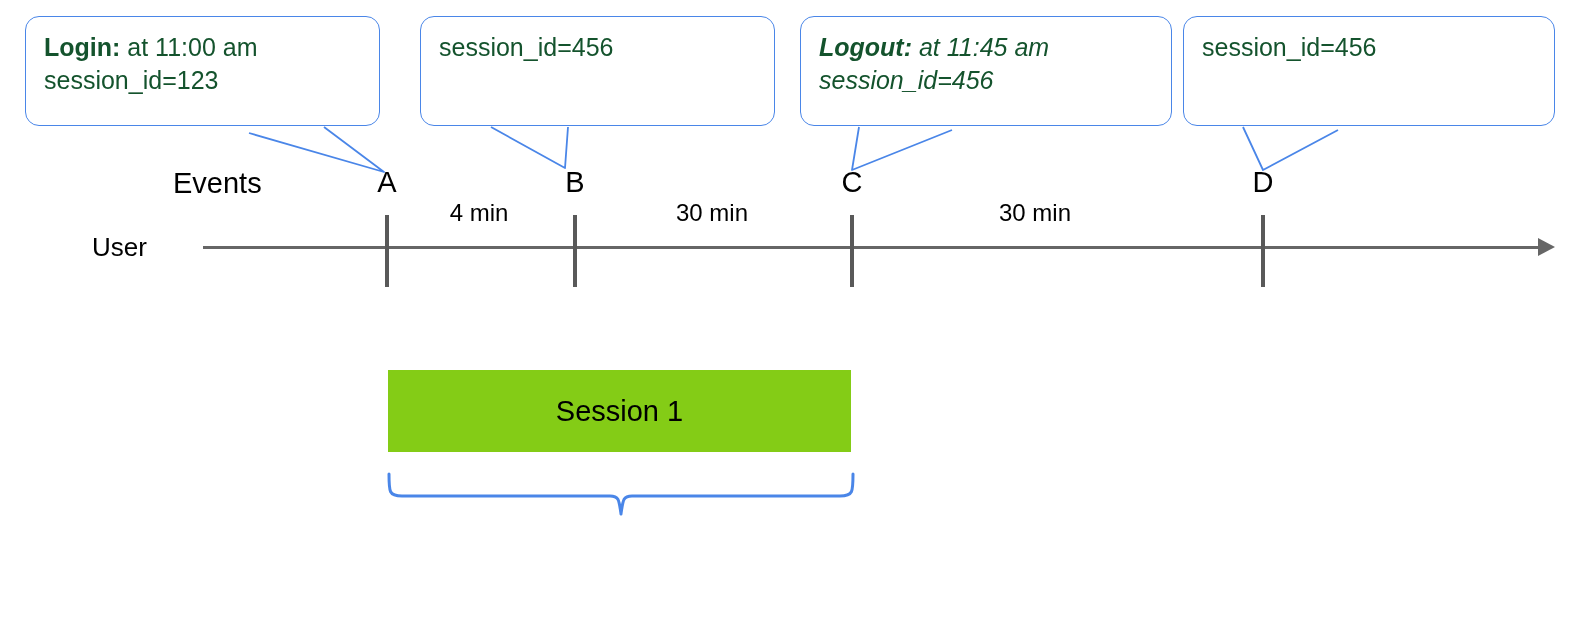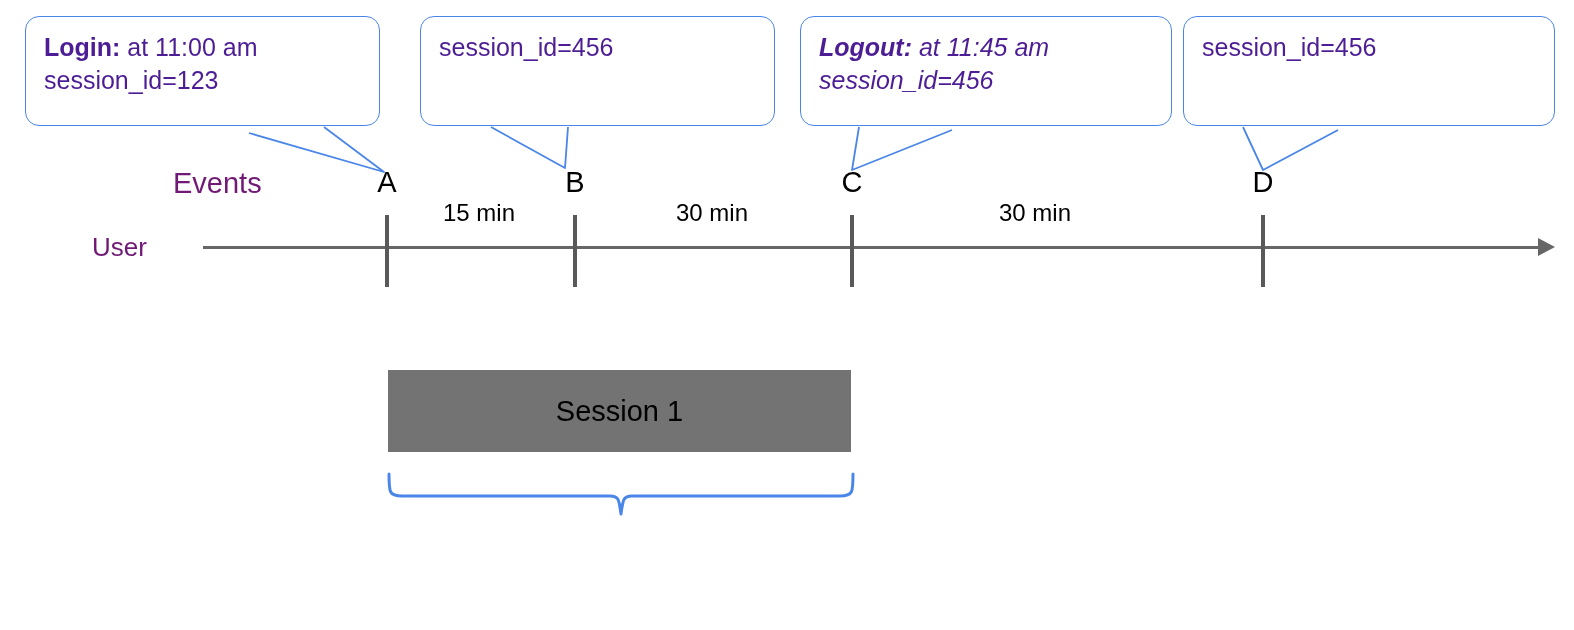--- a/index.html
+++ b/index.html
@@ -21,21 +21,21 @@
   
   .callout {
     position: absolute;
     box-sizing: border-box;
     border: 1.8px solid #4a86e8;
     border-radius: 14px;
     background: #ffffff;
     padding: 14px 18px 26px 18px;
     line-height: 1.32;
     font-size: 25px;
-    color: #4c1d95;
+    color: #14532d;
     z-index: 3;
   }
   .callout .ln {
     white-space: nowrap;
     display: block;
   }
   .callout .lead {
     font-weight: bold;
   }
   
@@ -72,41 +72,41 @@
   }
   .ev-label {
     position: absolute;
     font-size: 29px;
     color: #000000;
     text-align: center;
     z-index: 2;
   }
   .row-label {
     position: absolute;
-    color: #701a75;
+    color: #000000;
     white-space: nowrap;
     z-index: 2;
   }
   #events-row-label {
     font-size: 29px;
   }
   #user-row-label {
     font-size: 26px;
   }
   .interval-label {
     position: absolute;
     font-size: 24px;
     color: #000000;
     text-align: center;
     z-index: 2;
   }
   
   #session-bar {
     position: absolute;
-    background: #737373;
+    background: #84cc16;
     display: flex;
     align-items: center;
     justify-content: center;
     font-size: 29px;
     color: #000000;
     z-index: 2;
   }
   
   #brace-svg {
     position: absolute;
@@ -168,21 +168,21 @@
   <div class="tick" style="left:385px; top:215px; height:72px;"></div>
   <div class="tick" style="left:573px; top:215px; height:72px;"></div>
   <div class="tick" style="left:850px; top:215px; height:72px;"></div>
   <div class="tick" style="left:1261px; top:215px; height:72px;"></div>
 
   <div class="ev-label" style="left:357px; top:166px; width:60px;">A</div>
   <div class="ev-label" style="left:545px; top:166px; width:60px;">B</div>
   <div class="ev-label" style="left:822px; top:166px; width:60px;">C</div>
   <div class="ev-label" style="left:1233px; top:166px; width:60px;">D</div>
 
-  <div class="interval-label" style="left:419px; top:199px; width:120px;">15 min</div>
+  <div class="interval-label" style="left:419px; top:199px; width:120px;">4 min</div>
   <div class="interval-label" style="left:652px; top:199px; width:120px;">30 min</div>
   <div class="interval-label" style="left:975px; top:199px; width:120px;">30 min</div>
 
   <div id="session-bar" style="left:388px; top:370px; width:463px; height:82px;">Session 1</div>
 
   <svg id="brace-svg" style="left:380px; top:470px;" width="482" height="66" viewBox="0 0 482 66" xmlns="http://www.w3.org/2000/svg">
     <path d="M 9,4
              C 9,22 9,26 22,26
              L 230,26
              C 239,26 239,30 241,44

